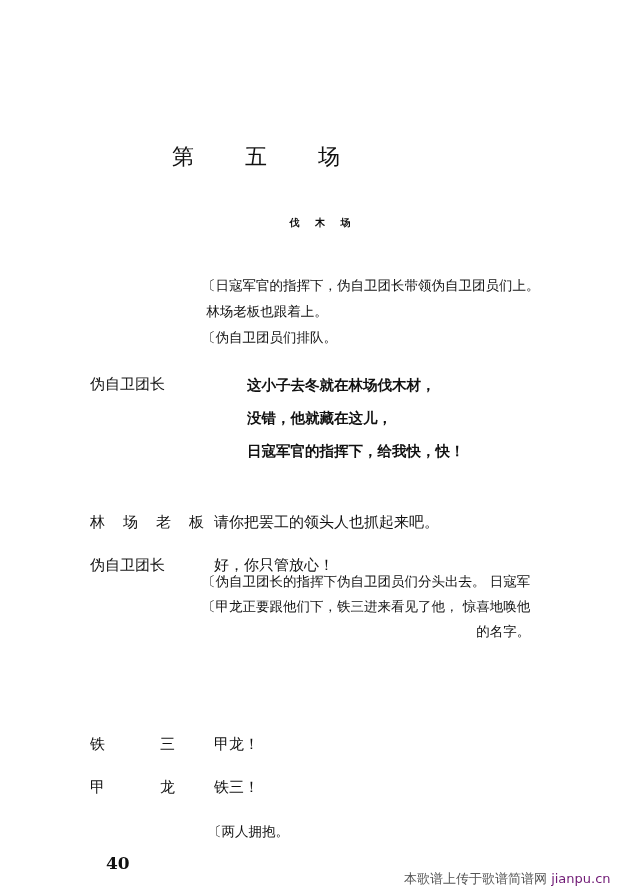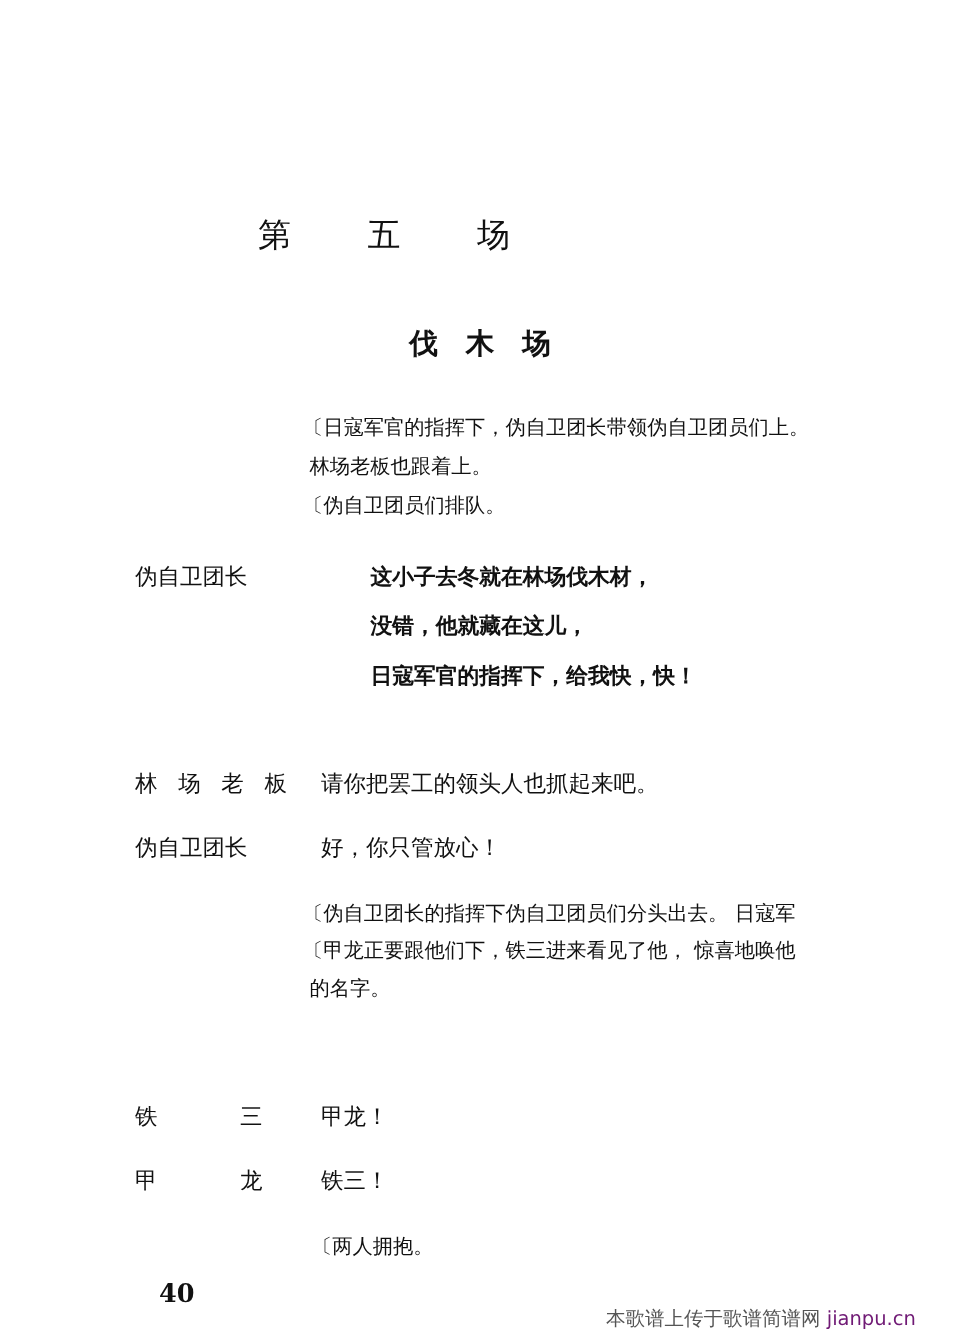--- a/index.html
+++ b/index.html
@@ -4,24 +4,24 @@
   <style>
     html, body { margin: 0; padding: 0; }
     body {
       width: 640px; height: 893px; position: relative; overflow: hidden;
       background: #ffffff; color: #111111;
       font-family: "DejaVu Sans", "Liberation Sans", sans-serif;
     }
     .abs { position: absolute; white-space: nowrap; }
     .scene-title { left: 0; width: 512px; top: 142px; text-align: center; font-family: "DejaVu Serif", serif; font-size: 22px; letter-spacing: 0; }
     .scene-title span { display: inline-block; margin: 0 22px; }
-    .place-title { left: 0; width: 640px; top: 216px; text-align: center; font-size: 19px; font-weight: bold; }
+    .place-title { left: 0; width: 640px; top: 216px; text-align: center; font-size: 10px; font-weight: bold; }
     .place-title span { display: inline-block; margin: 0 6px; }
     .stage { font-size: 13.5px; line-height: 22px; }
-    .speaker { font-size: 15px; }
+    .speaker { font-size: 15px; font-family: Liberation Mono, monospace; }
     .spaced span { display: inline-block; }
     .line { font-size: 15px; }
     .bold-line { font-size: 14.5px; font-weight: bold; line-height: 33px; }
     .page-num { font-family: "DejaVu Serif", serif; font-weight: bold; font-size: 17px; }
     .watermark { font-size: 13px; color: #555; }
     .watermark .domain { color: #701a75; font-family: "DejaVu Sans", sans-serif; }
   </style>
 </head>
 <body>
 
@@ -54,21 +54,21 @@
   <span style="width:24px;">林</span>
   <span style="width:24px;">场</span>
   <span style="width:24px;">老</span>
   <span>板</span>
 </div>
 <div class="abs line" style="left:214px; top:513px;">请你把罢工的领头人也抓起来吧。</div>
 
 <div class="abs speaker" style="left:90px; top:556px;">伪自卫团长</div>
 <div class="abs line" style="left:214px; top:556px;">好，你只管放心！</div>
 
-<div class="abs stage" style="left:202px; top:598px;">
+<div class="abs stage" style="left:202px; top:570px;text-align:right;">
   <div style="white-space:pre;">〔伪自卫团长的指挥下伪自卫团员们分头出去。 日寇军</div>
   <div style="margin-top:3px; white-space:pre;">〔甲龙正要跟他们下，铁三进来看见了他， 惊喜地唤他</div>
   <div style="margin-top:3px; white-space:pre;"> 的名字。</div>
 </div>
 
 <div class="abs speaker" style="left:90px; top:735px;">铁</div>
 <div class="abs speaker" style="left:160px; top:735px;">三</div>
 <div class="abs line" style="left:214px; top:735px;">甲龙！</div>
 
 <div class="abs speaker" style="left:90px; top:778px;">甲</div>

